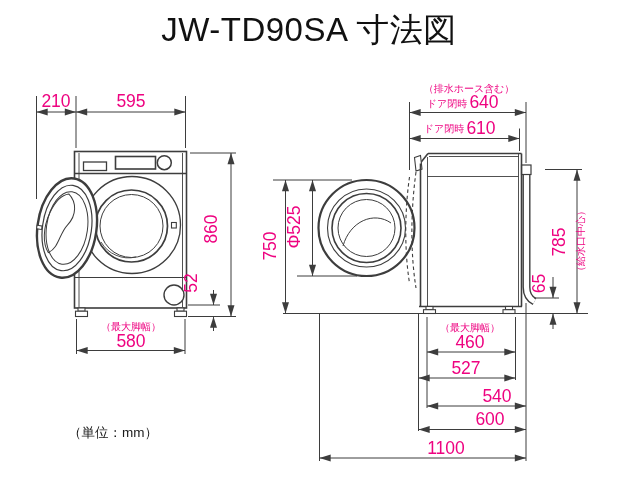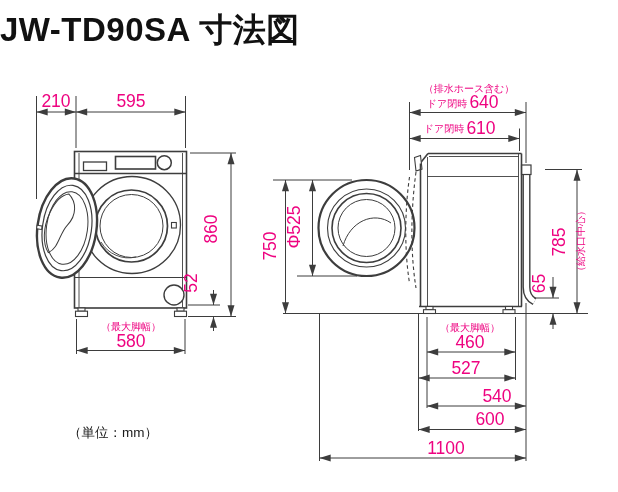--- a/index.html
+++ b/index.html
@@ -1,22 +1,22 @@
 <!DOCTYPE html>
 <html><head>
 <meta charset="utf-8">
 <style>
   html,body{margin:0;padding:0;background:#fff;}
   .canvas{
     position:relative;width:618px;height:492px;background:#ffffff;overflow:hidden;
     font-family:"Liberation Sans","DejaVu Sans",sans-serif;
   }
   .title{
-    position:absolute;left:0;right:0;top:8px;text-align:left;
-    font-size:33px;font-weight:bold;color:#111;letter-spacing:0.5px;
+    position:absolute;left:0;right:0;top:8px;text-align:center;
+    font-size:33px;font-weight:normal;color:#111;letter-spacing:0.5px;
   }
   svg{position:absolute;left:0;top:0;}
   svg text{fill:#ee0380;font-family:"Liberation Sans","DejaVu Sans",sans-serif;}
   .num{font-size:17.5px;text-anchor:middle;}
   .sm{font-size:10px;text-anchor:middle;}
   .note{fill:#1a1a1a;font-size:13.5px;text-anchor:start;}
   .ln{stroke:#3d3d3d;fill:none;}
   .dim{stroke:#3d3d3d;stroke-width:1;fill:none;}
   .fw{fill:#fff;stroke:#3d3d3d;}
   .dash{stroke:#3d3d3d;fill:none;stroke-width:1.1;stroke-dasharray:3.5 2.8;}

